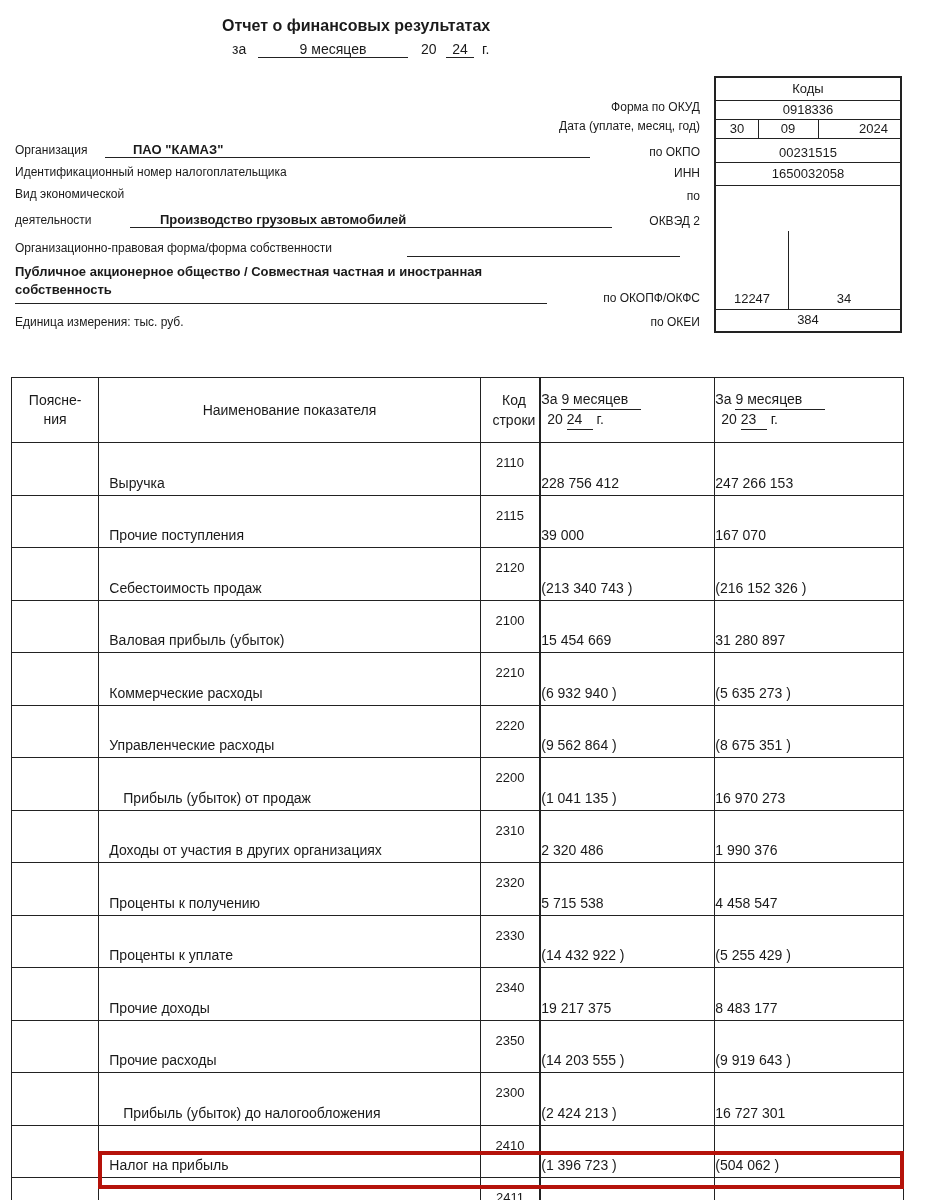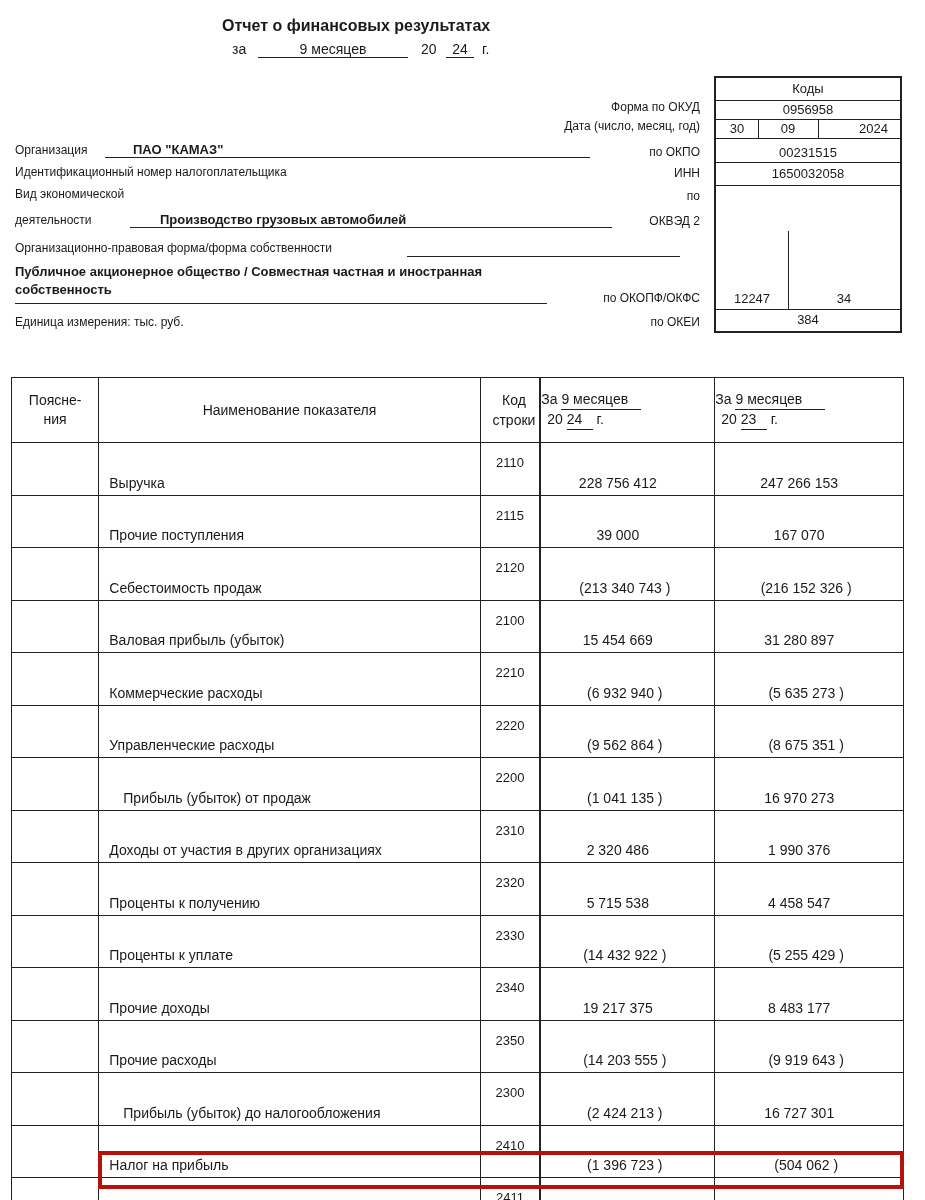--- a/index.html
+++ b/index.html
@@ -20,59 +20,59 @@
   table.main th { vertical-align:middle; height:64px; font-size:14px; }
   table.main tr.data td { height:39.5px; }
   .c-expl { width:87px; }
   .c-name { width:380px; }
   .c-code { width:60px; }
   .c-v1 { width:174px; }
   .c-v2 { width:188px; }
   td.name { padding-left:10px !important; padding-bottom:4px !important; }
   td.name.indent { padding-left:24px !important; }
   td.code { vertical-align:top !important; text-align:center; font-size:13px !important; padding-top:12px !important; }
-  td.val { text-align:center; padding-right:20px !important; padding-bottom:4px !important; }
+  td.val { text-align:left; padding-right:20px !important; padding-bottom:4px !important; }
   td.val.neg { padding-right:6px !important; }
   .border-thick-left { border-left:2px solid #222 !important; }
   .hl-box { position:absolute; left:98px; top:1151px; width:806px; height:38px; border:4px solid #b5120a; box-sizing:border-box; }
   .hdr-period { text-align:left; padding-left:30px; line-height:19px; }
   .hdr-period .u { display:inline-block; border-bottom:1px solid #222; }
 </style>
 </head>
 <body>
 
 <div class="abs title">Отчет о финансовых результатах</div>
 <div class="abs f13" style="left:232px;top:41px;font-size:14px;">за</div>
 <div class="abs uline" style="left:258px;top:41px;width:150px;text-align:center;font-size:14px;">9 месяцев</div>
 <div class="abs" style="left:421px;top:41px;font-size:14px;">20</div>
 <div class="abs uline" style="left:446px;top:41px;width:28px;text-align:center;font-size:14px;">24</div>
 <div class="abs" style="left:482px;top:41px;font-size:14px;">г.</div>
 
 <div class="codes">
   <div class="row" style="top:0;height:22px;line-height:22px;">Коды</div>
-  <div class="row" style="top:22px;height:19px;line-height:19px;border-bottom-width:1px;">0956958</div>
+  <div class="row" style="top:22px;height:19px;line-height:19px;border-bottom-width:1px;">0918336</div>
   <div class="row" style="top:41px;height:19px;">
     <span class="abs" style="left:0;width:42px;line-height:19px;text-align:center;">30</span>
     <span class="abs" style="left:42px;width:60px;line-height:19px;text-align:center;">09</span>
     <span class="abs" style="left:102px;width:82px;line-height:19px;text-align:right;padding-right:12px;box-sizing:border-box;">2024</span>
   </div>
   <div class="vl" style="left:42px;top:41px;height:19px;"></div>
   <div class="vl" style="left:102px;top:41px;height:19px;"></div>
   <div class="row" style="top:60px;height:24px;line-height:30px;border-bottom:none;">00231515</div>
   <div class="row" style="top:84px;height:22px;line-height:22px;border-top:1px solid #222;">1650032058</div>
   <div class="row" style="top:153px;height:78px;">
     <span class="abs" style="left:0;width:72px;bottom:3px;text-align:center;">12247</span>
     <span class="abs" style="left:72px;width:112px;bottom:3px;text-align:center;">34</span>
   </div>
   <div class="vl" style="left:72px;top:153px;height:78px;"></div>
   <div class="row" style="top:231px;height:22px;line-height:22px;border-bottom:none;">384</div>
 </div>
 
 <div class="rlabel" style="top:100px;">Форма по ОКУД</div>
-<div class="rlabel" style="top:119px;">Дата (число, месяц, год)</div>
+<div class="rlabel" style="top:119px;">Дата (уплате, месяц, год)</div>
 <div class="rlabel" style="top:145px;">по ОКПО</div>
 <div class="rlabel" style="top:166px;">ИНН</div>
 <div class="rlabel" style="top:189px;">по</div>
 <div class="rlabel" style="top:214px;text-align:center;">ОКВЭД 2</div>
 <div class="rlabel" style="top:291px;">по ОКОПФ/ОКФС</div>
 <div class="rlabel" style="top:315px;">по ОКЕИ</div>
 
 <div class="abs f12" style="left:15px;top:143px;">Организация</div>
 <div class="abs uline f13 bold" style="left:105px;top:142px;width:485px;padding-left:28px;box-sizing:border-box;">ПАО  "КАМАЗ"</div>
 <div class="abs f12" style="left:15px;top:165px;">Идентификационный номер налогоплательщика</div>

